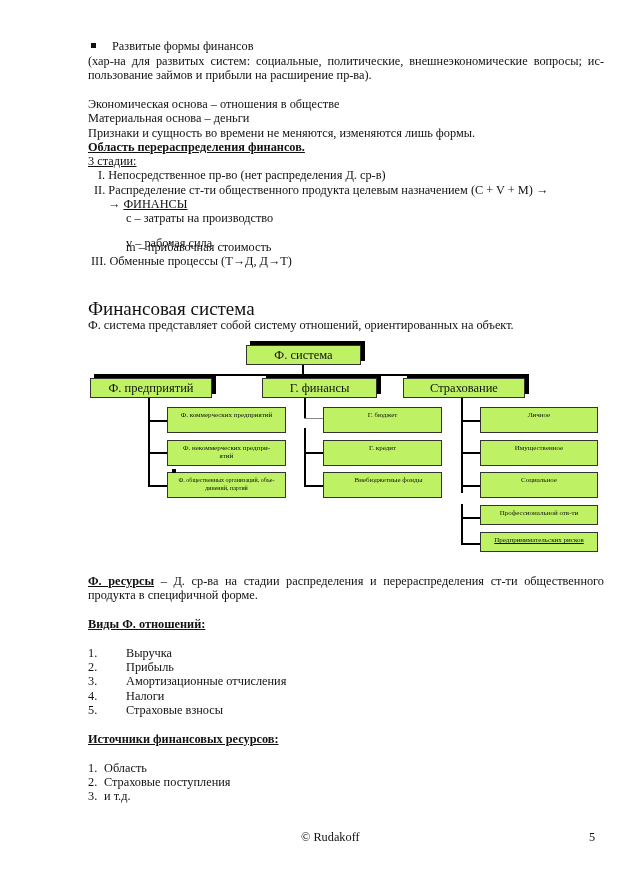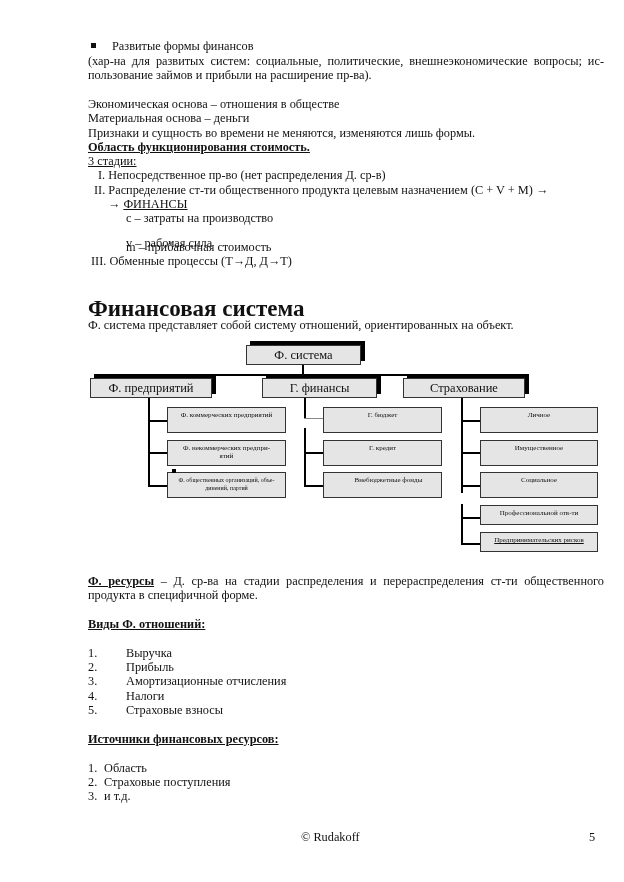--- a/index.html
+++ b/index.html
@@ -2,44 +2,44 @@
 <html><head>
   <meta charset="utf-8">
   <style>
     html, body { margin: 0; padding: 0; background: #ffffff; }
     body { width: 624px; height: 882px; position: relative; overflow: hidden;
       font-family: "Liberation Serif", serif; color: #111; font-size: 12.3px; }
     .ln { position: absolute; white-space: nowrap; line-height: 14px; }
     .just { position: absolute; left: 88px; width: 516px; text-align: justify; text-align-last: justify; white-space: nowrap; line-height: 14px; }
     .b { font-weight: bold; }
     .u { text-decoration: underline; }
-    .h2 { font-size: 23px; font-weight: bold; line-height: 22px; }
+    .h2 { font-size: 19px; font-weight: normal; line-height: 22px; }
     .bullet { display:inline-block; width:5px; height:5px; background:#111; margin-right:16px; vertical-align: 2px; margin-left: 3px;}
     
-    .box { position: absolute; background: #e5e5e5; border: 1px solid #333; box-sizing: border-box;
+    .box { position: absolute; background: #bef264; border: 1px solid #333; box-sizing: border-box;
       text-align: center; display: flex; align-items: center; justify-content: center; }
     .box.big { font-size: 12.5px; box-shadow: 4px -4px 0 #000; }
     .box.small { font-size: 7px; line-height: 8px; align-items: flex-start; padding-top: 3px; }
     .vl { position: absolute; width: 2px; background: #000; }
     .hl { position: absolute; height: 2px; background: #000; }
     .thin { background: #888; }
     .num { display:inline-block; width: 38px; }
     .num2 { display:inline-block; width: 16px; }
   </style>
 </head>
 <body>
 
 <div class="ln" style="left:88px;top:39px;"><span class="bullet"></span><span>Развитые формы финансов</span></div>
 <div class="just" style="top:54px;">(хар-на для развитых систем: социальные, политические, внешнеэкономические вопросы; ис-</div>
 <div class="ln" style="left:88px;top:68px;">пользование займов и прибыли на расширение пр-ва).</div>
 
 <div class="ln" style="left:88px;top:97px;">Экономическая основа – отношения в обществе</div>
 <div class="ln" style="left:88px;top:111px;">Материальная основа – деньги</div>
 <div class="ln" style="left:88px;top:126px;">Признаки и сущность во времени не меняются, изменяются лишь формы.</div>
-<div class="ln b u" style="left:88px;top:140px;">Область функционирования стоимость.</div>
+<div class="ln b u" style="left:88px;top:140px;">Область перераспределения финансов.</div>
 <div class="ln u" style="left:88px;top:154px;">3 стадии:</div>
 <div class="ln" style="left:98px;top:168px;">I. Непосредственное пр-во (нет распределения Д. ср-в)</div>
 <div class="ln" style="left:94px;top:183px;">II. Распределение ст-ти общественного продукта целевым назначением (C + V + M) →</div>
 <div class="ln" style="left:108px;top:197px;"><span>→ </span><span class="u">ФИНАНСЫ</span></div>
 <div class="ln" style="left:126px;top:211px;">c – затраты на производство</div>
 <div class="ln" style="left:126px;top:236px;">v – рабочая сила</div>
 <div class="ln" style="left:126px;top:240px;">m – прибавочная стоимость</div>
 <div class="ln" style="left:91px;top:254px;">III. Обменные процессы (Т→Д, Д→Т)</div>
 
 <div class="ln h2" style="left:88px;top:298px;">Финансовая система</div>

